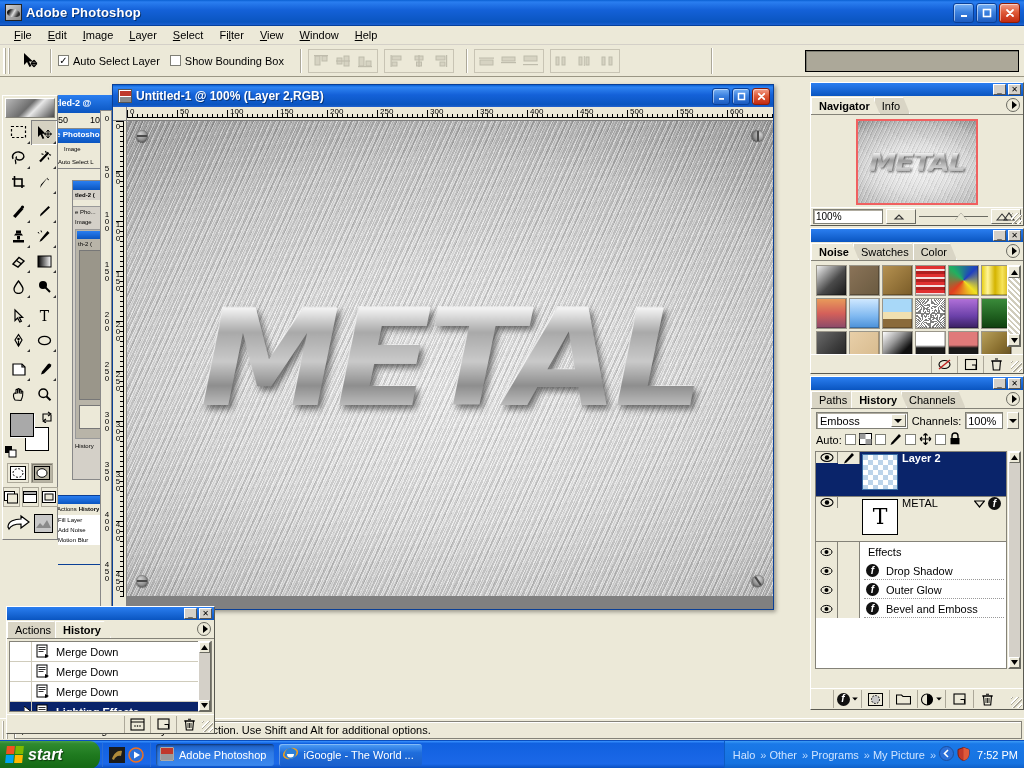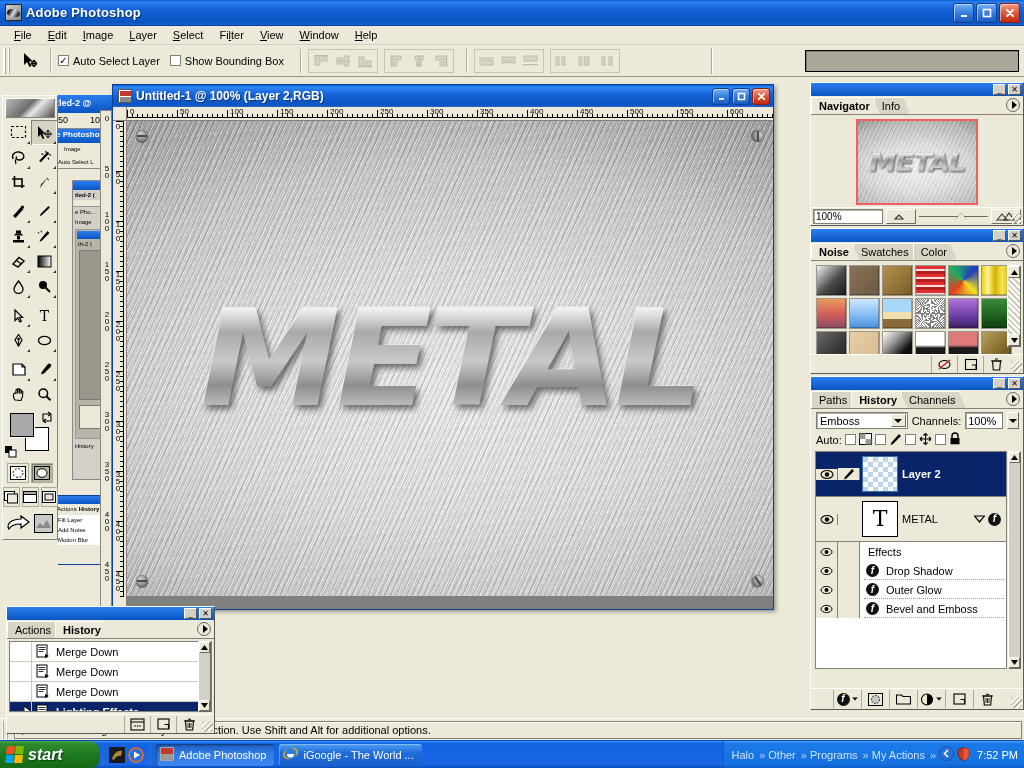--- a/index.html
+++ b/index.html
@@ -243,21 +243,21 @@
      border:1px solid #fff;border-right-color:#6b6b62;border-bottom-color:#6b6b62;display:flex;align-items:center;justify-content:center;}
   .caret-dn { width:0;height:0;border-left:4px solid transparent;border-right:4px solid transparent;border-top:4px solid #000;}
   #opacity-box { width:40px;height:17px;border:1px solid #7f7f76; background:#fff; font-size:11px;
      display:flex;align-items:center;padding-left:2px; box-shadow:inset 1px 1px 0 #b0aca0;}
   #opacity-arrow { width:13px;height:17px; border:1px solid #fff;border-right-color:#6b6b62;border-bottom-color:#6b6b62;
      background:#ece9d8; display:flex;align-items:center;justify-content:center;}
   .lay-lock { display:flex; align-items:center; gap:3px; padding:1px 5px 3px 5px; font-size:11px;}
   .lockchk { width:11px;height:11px;border:1px solid #7f7f76; background:#fff;}
   #layers-list { position:absolute; left:4px; right:16px; top:74px; bottom:40px;
      border:1px solid #848278; background:#fff; overflow:hidden;}
-  .lrow { display:flex; align-items:center; border-bottom:1px solid #848278; background:#ece9d8; height:45px;}
+  .lrow { display:flex; align-items:flex-start; border-bottom:1px solid #848278; background:#ece9d8; height:45px;}
   .lrow.sel { background:#0a246a; color:#fff; }
   .lcol-eye { width:22px; border-right:1px solid #848278; display:flex;align-items:center;justify-content:center;}
   .lcol-link { width:22px; border-right:1px solid #848278; display:flex;align-items:center;justify-content:center;}
   .lthumb { width:36px;height:36px; border:1px solid #000; margin:2px 4px 2px 2px; background:#fff;}
   .lname { display:flex; align-items:center; font-size:11px; font-weight:bold;}
   .efx-row { display:flex; align-items:stretch; height:19px; background:#fff; }
   .efx-eye { width:22px; border-right:1px solid #848278; display:flex;align-items:center;justify-content:center; background:#ece9d8;}
   .efx-blank { width:22px; border-right:1px solid #848278; background:#ece9d8;}
   .efx-lbl { flex:1; display:flex; align-items:center; font-size:11px; padding-left:8px; position:relative;}
   .efx-lbl.child { padding-left:26px; }
@@ -1529,21 +1529,21 @@
     <span>iGoogle - The World ...</span>
   </div>
 
   <div id="tray">
     <span class="tray-link">Halo</span>
     <span class="chev">»</span>
     <span class="tray-link">Other</span>
     <span class="chev">»</span>
     <span class="tray-link">Programs</span>
     <span class="chev">»</span>
-    <span class="tray-link">My Actions</span>
+    <span class="tray-link">My Picture</span>
     <span class="chev">»</span>
     <span>
       <svg width="15" height="15">
           <circle cx="7.5" cy="7.5" r="7" fill="#2a6fd8" stroke="#1b4fa0"></circle>
           <path d="M9 4 L5.5 7.5 L9 11" fill="none" stroke="#fff" stroke-width="1.6"></path>
         </svg>
     </span>
     <span>
       <svg width="13" height="14">
           <path d="M6.5 0.5 L12 2.5 V7 C12 10.5 9 13 6.5 13.5 C4 13 1 10.5 1 7 V2.5 Z" fill="#c0392b" stroke="#7a1f12"></path>

